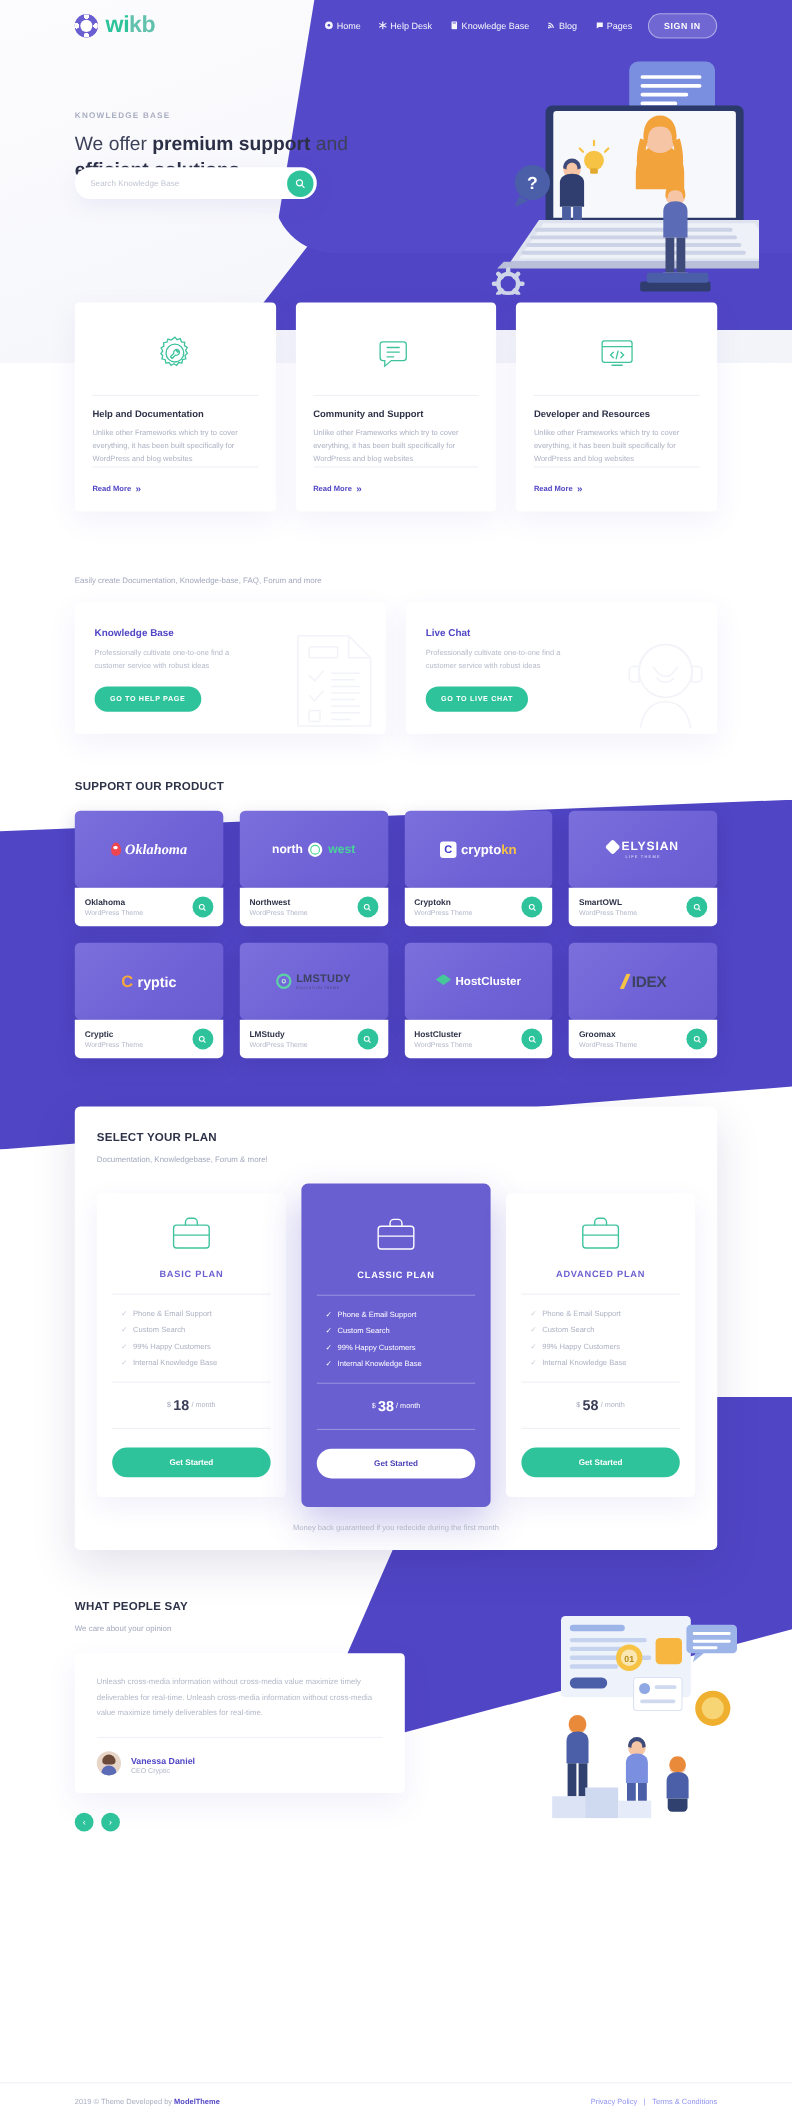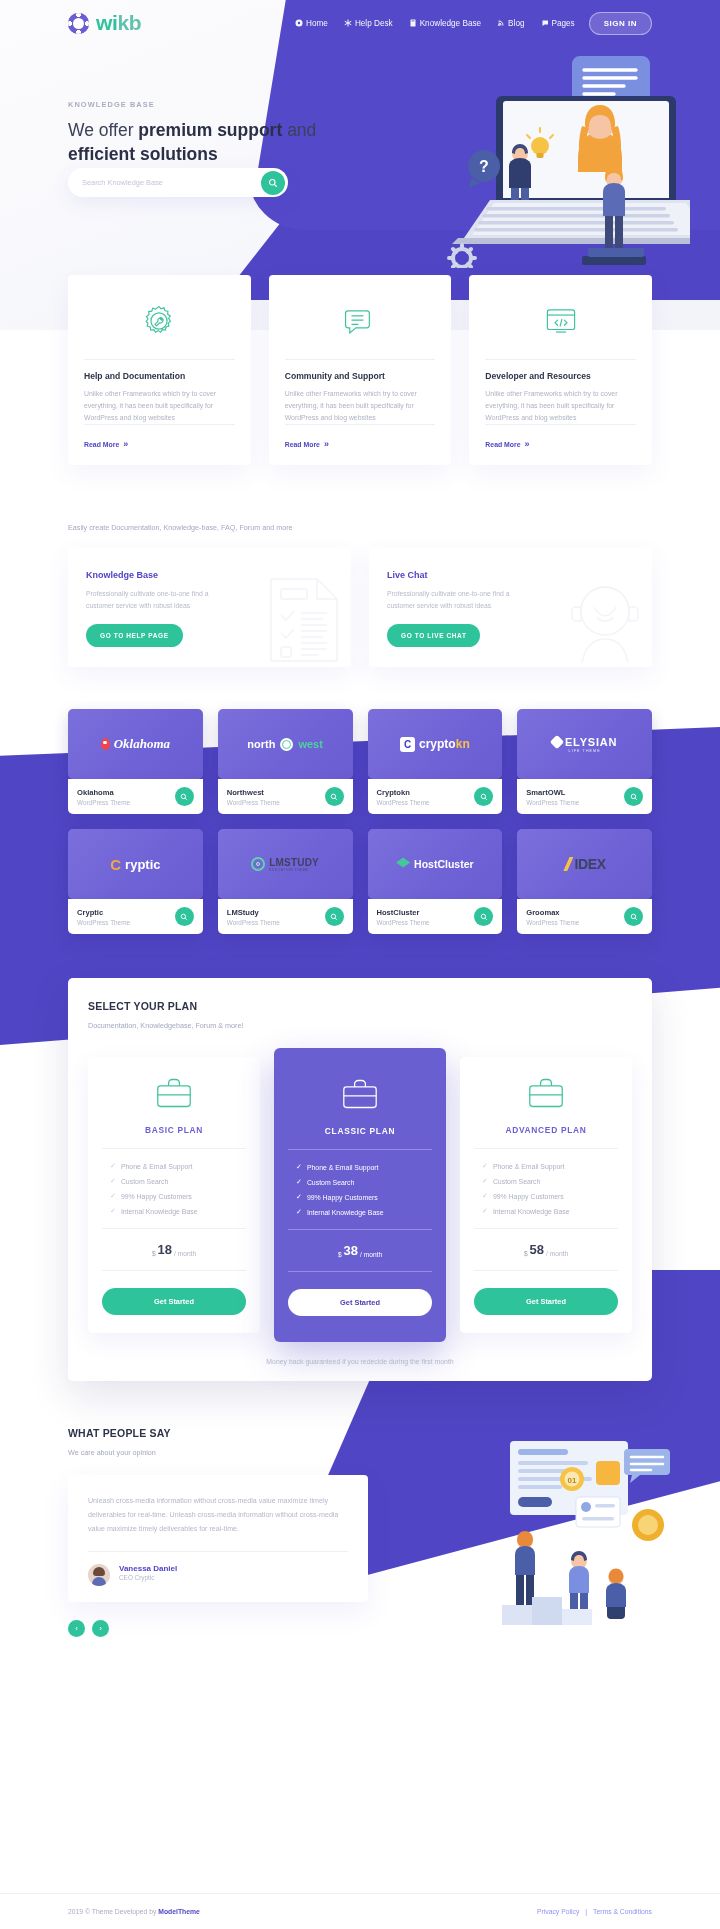--- a/index.html
+++ b/index.html
@@ -30,21 +30,21 @@
   .nav{margin-left:auto;display:flex;align-items:center;gap:16px;margin-right:14px}
   .nav a{color:#fff;font-size:8.2px;text-decoration:none;display:flex;align-items:center;gap:3px;opacity:.95}
   .nav svg{width:8px;height:8px;fill:#fff}
   .signin{margin-right:68px;background:rgba(255,255,255,.17);border:1px solid rgba(255,255,255,.45);
       color:#fff;font-size:8px;font-weight:700;letter-spacing:.5px;padding:6px 14px;border-radius:14px;cursor:pointer}
 
   .hero-copy{position:absolute;left:68px;top:100px;z-index:6;width:330px}
   .eyebrow{font-size:7.4px;font-weight:700;letter-spacing:1.1px;color:#a9adc2;margin-bottom:10px}
   .hero-h1{font-size:17.5px;line-height:1.35;color:#3c4059;font-weight:400}
   .hero-h1 b{font-weight:700;color:#2c3047}
-  .searchbox{position:absolute;left:68px;top:168px;width:220px;height:29px;background:#fff;
+  .searchbox{position:absolute;left:68px;top:152px;width:220px;height:29px;background:#fff;
       border-radius:16px;box-shadow:0 6px 20px rgba(80,69,196,.09);display:flex;align-items:center;z-index:6}
   .searchbox input{border:0;outline:0;flex:1;height:100%;background:transparent;
       padding:0 0 0 14px;font-size:7.4px;color:#9499ae;font-family:inherit;border-radius:16px}
   .searchbox input::placeholder{color:#c3c6d4}
   .search-btn{width:24px;height:24px;border-radius:50%;background:#2fc39b;border:0;margin-right:3px;
       display:flex;align-items:center;justify-content:center;cursor:pointer}
   .search-btn svg{width:10px;height:10px;stroke:#fff;fill:none;stroke-width:2.2}
 
   
   .illo{position:absolute;right:30px;top:48px;width:330px;height:220px;z-index:5}
@@ -139,37 +139,37 @@
   .pname2{font-size:8.4px;font-weight:700;letter-spacing:.7px;color:#6a5fd0}
   .plan.mid .pname2{color:#fff}
   .psep{height:1px;background:#eef0f5;margin:13px 0}
   .plan.mid .psep{background:rgba(255,255,255,.3)}
   .plist{list-style:none;display:flex;flex-direction:column;gap:7px;align-items:flex-start;
       padding-left:8px}
   .plist li{font-size:6.9px;color:#adb1c3;display:flex;align-items:center;gap:5px}
   .plan.mid .plist li{color:#fff}
   .chk{color:#c9ccd8;font-size:7px}
   .plan.mid .chk{color:#fff}
-  .price{display:flex;align-items:flex-end;justify-content:center;gap:2px}
+  .price{display:flex;align-items:center;justify-content:center;gap:2px}
   .price .cur{font-size:6.6px;color:#9b9fb3}
   .price .num{font-size:13px;font-weight:700;color:#3b3f58}
   .price .per{font-size:6.6px;color:#b0b4c6}
   .plan.mid .price .cur,.plan.mid .price .num,.plan.mid .price .per{color:#fff}
   .getbtn{width:100%;background:#2fc39b;border:0;color:#fff;font-size:7.4px;font-weight:700;
       padding:9px 0;border-radius:16px;cursor:pointer;margin-top:4px}
   .plan.mid .getbtn{background:#fff;color:#4a3fb5}
   .guarantee{text-align:center;font-size:6.9px;color:#b3b7c9;margin-top:16px}
 
   
   .testi{position:relative;margin-top:46px;padding:0 68px;z-index:5}
   .tcard{margin-top:18px;width:300px;background:#fff;border-radius:4px;
       box-shadow:0 10px 28px rgba(80,69,196,.08);padding:20px 20px 16px}
   .tquote{font-size:7.1px;line-height:1.95;color:#b4b8c9}
   .tdiv{height:1px;background:#f0f1f6;margin:14px 0 12px}
-  .tauth{display:flex;align-items:flex-start;gap:9px}
+  .tauth{display:flex;align-items:flex-end;gap:9px}
   .tav{width:22px;height:22px;border-radius:50%;background:#e7d5c8;position:relative;overflow:hidden;flex:none}
   .tav:before{content:"";position:absolute;left:5px;top:3px;width:12px;height:9px;border-radius:6px 6px 3px 3px;background:#6b4a3a}
   .tav:after{content:"";position:absolute;left:4px;top:13px;width:14px;height:11px;border-radius:7px 7px 0 0;background:#5b6bb5}
   .tname{font-size:8px;font-weight:700;color:#5045c4}
   .trole{font-size:6.4px;color:#b3b7c9;margin-top:1px}
   .arrows{display:flex;gap:7px;margin-top:18px}
   .arrow{width:17px;height:17px;border-radius:50%;background:#2fc39b;color:#fff;border:0;
       font-size:8px;display:flex;align-items:center;justify-content:center;cursor:pointer}
   .tillo{position:absolute;right:34px;top:8px;width:230px;height:190px}
   .tbandbg{position:absolute;right:0;top:1270px;width:720px;height:330px;background:#5045c4;
@@ -414,20 +414,21 @@
             <path d="M12 86c3-16 11-24 23-24s20 8 23 24"></path>
           </svg>
         </div>
       </div>
     </div>
   </div>
 
   <div class="band">
     <div class="band-bg"></div>
     <div class="band-inner">
+      <div class="sec-head">SUPPORT OUR PRODUCT</div>
       <div class="pgrid">
 
         <div class="pcard">
           <div class="plogo">
             <span class="lg">
                 <span class="pin"></span>
                 <span class="lg-ok">Oklahoma</span>
               </span>
           </div>
           <div class="pmeta">

